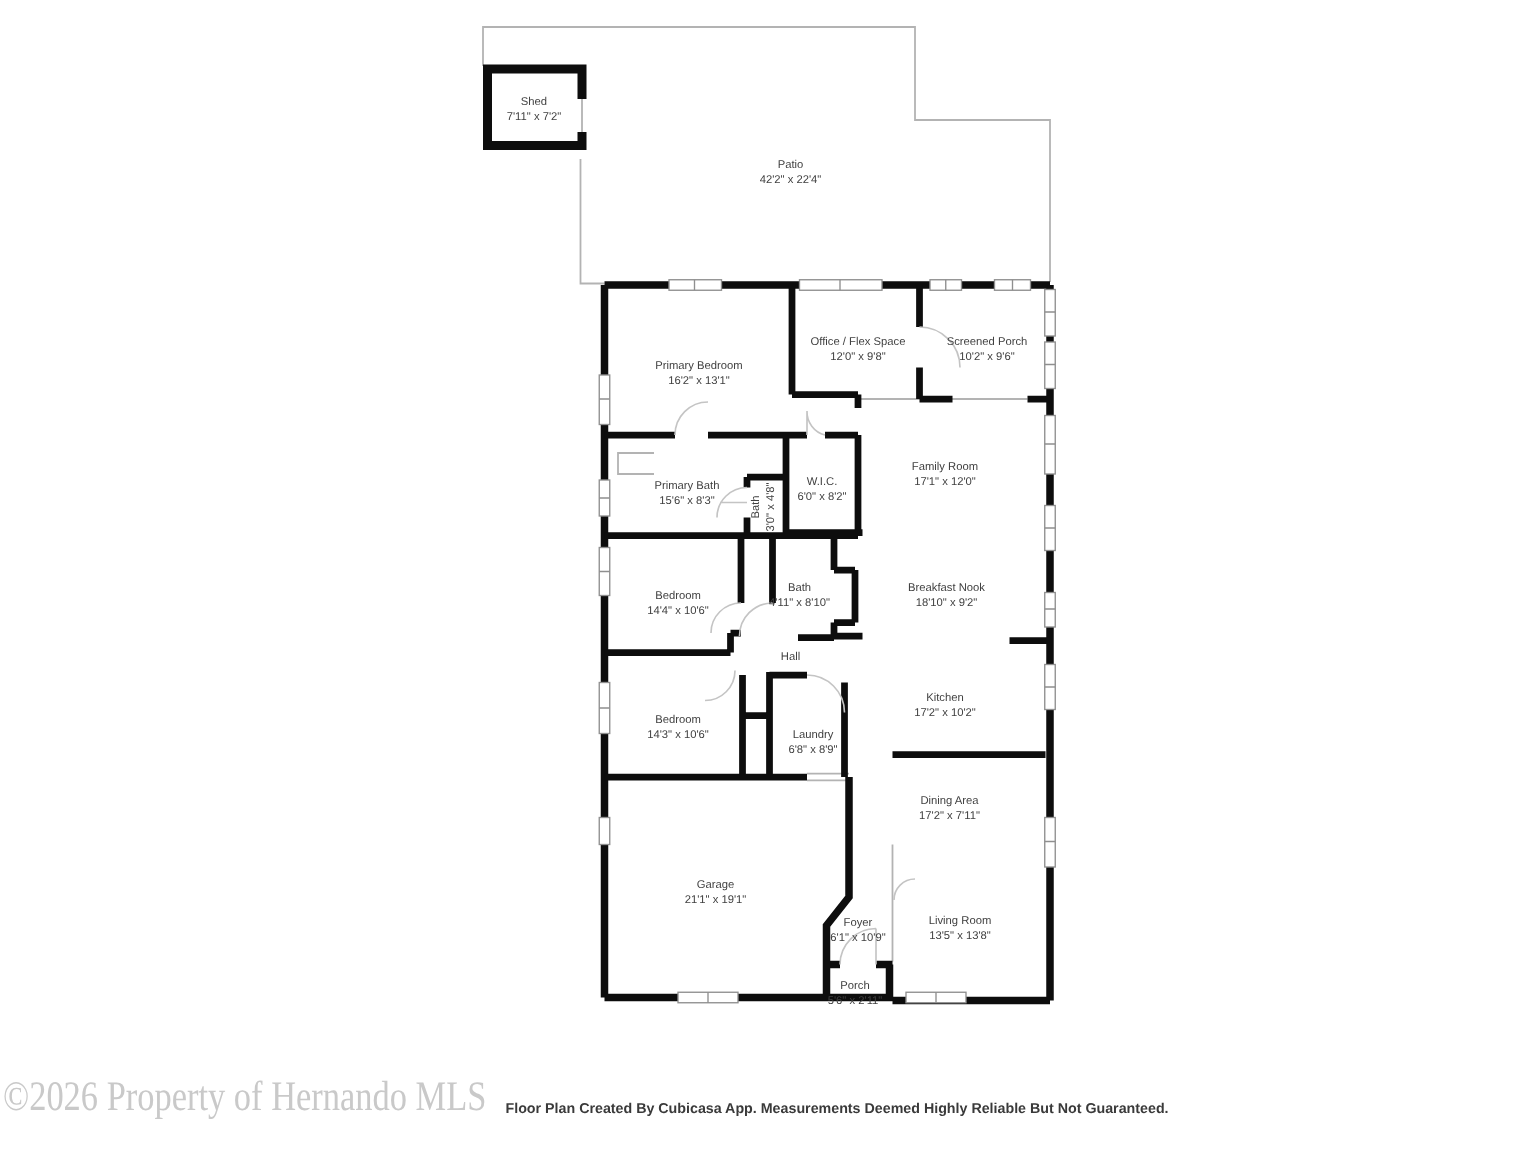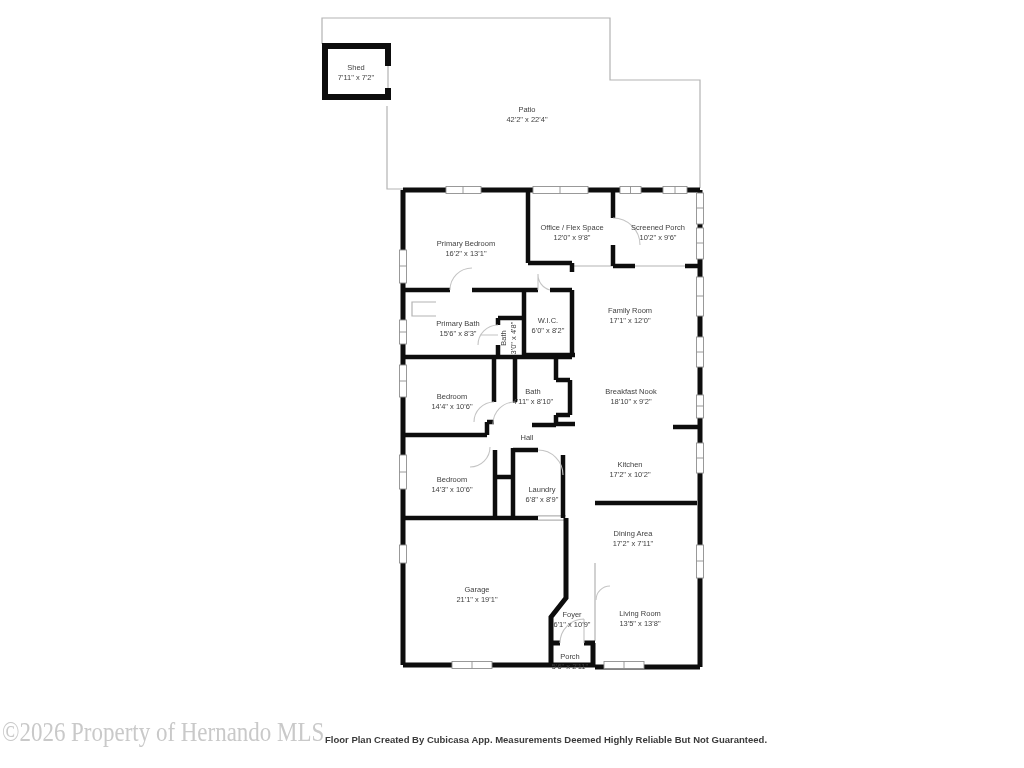--- a/index.html
+++ b/index.html
@@ -11,21 +11,21 @@
   .w45{stroke-width:4.5;}
   .w6{stroke-width:6;}
   .thin{stroke:#b3b3b3;stroke-width:1.2;fill:none;}
   .door{stroke:#c4c4c4;stroke-width:1.1;fill:none;}
   .win{fill:#ffffff;stroke:#8f8f8f;stroke-width:0.9;}
   .mull{stroke:#8f8f8f;stroke-width:0.9;fill:none;}
   text.rl{font-family:"Liberation Sans",sans-serif;font-size:7.5px;fill:#3f3f3f;text-anchor:middle;}
   .watermark{position:absolute;left:2px;top:716px;font-family:"Liberation Serif","DejaVu Serif",serif;
              font-size:28px;color:#c9c9c9;white-space:nowrap;transform:scaleX(0.82);
              transform-origin:left center;letter-spacing:0px;}
-  .disclaimer{position:absolute;left:325px;top:734px;font-family:"Liberation Sans",sans-serif;
+  .disclaimer{position:absolute;left:337px;top:734px;font-family:"Liberation Sans",sans-serif;
               font-size:9.5px;font-weight:600;color:#3a3a3a;white-space:nowrap;}
 </style>
 </head>
 <body>
 
 <div class="stage">
   <svg width="1024" height="768" viewBox="0 0 1024 768">
 
     <g>
       <path class="thin" d="M322,44 V18 H610 V80 H700 V188 M387,106 V189 H403

